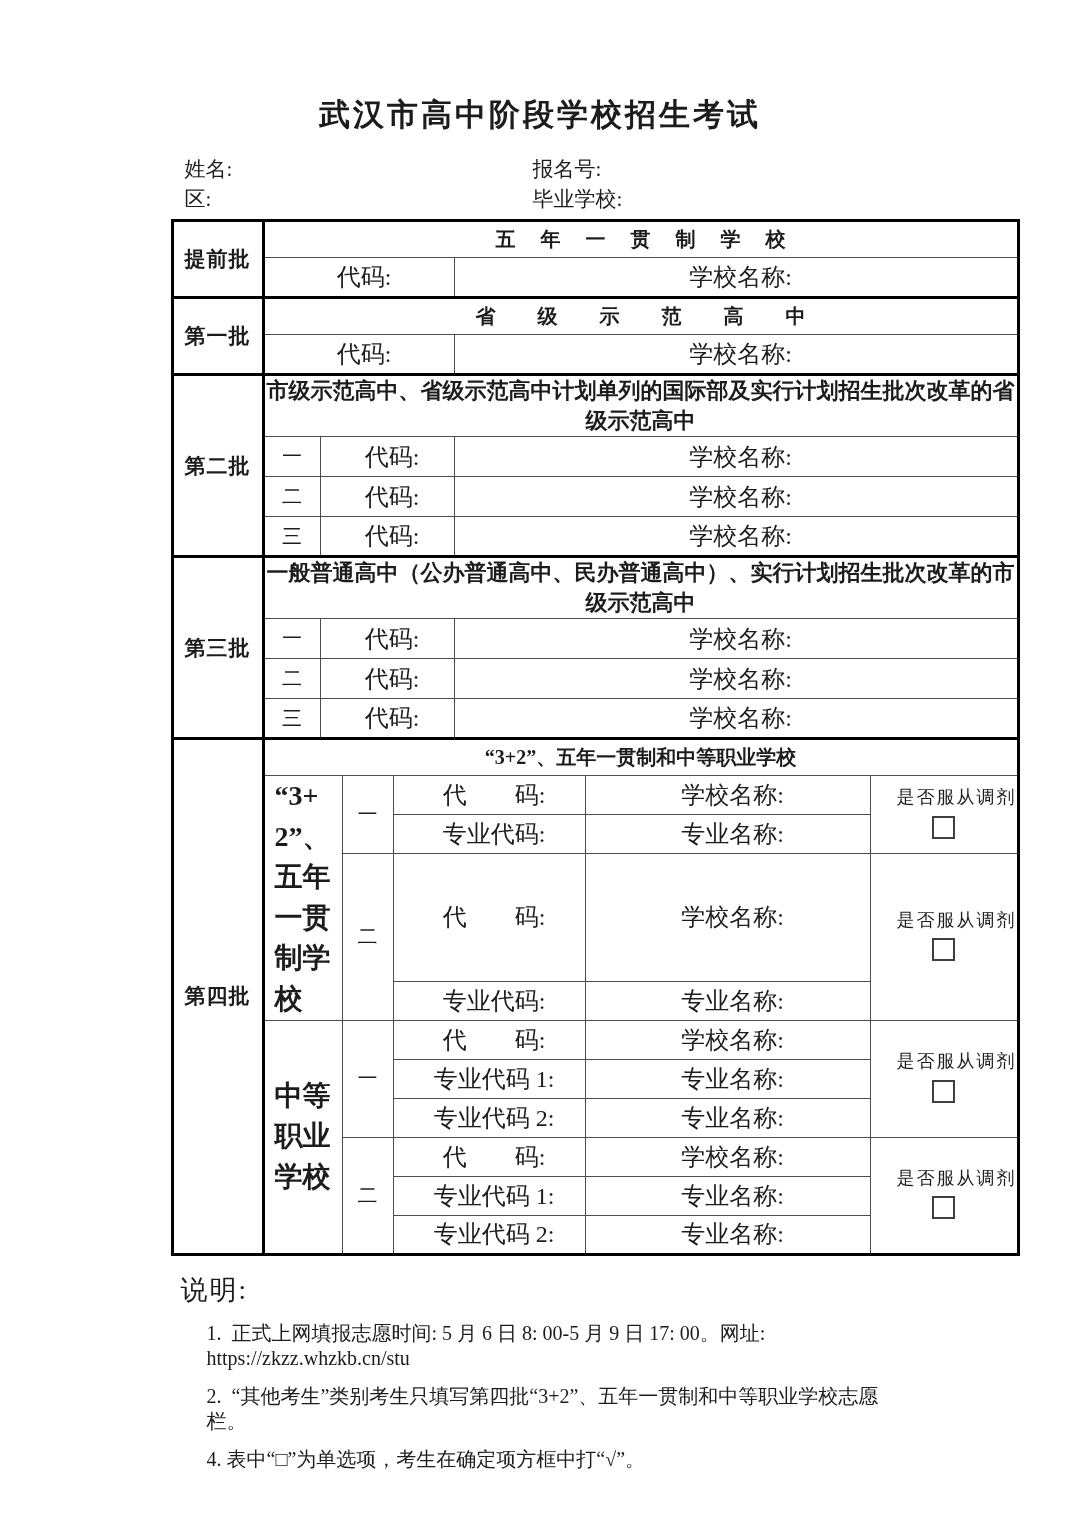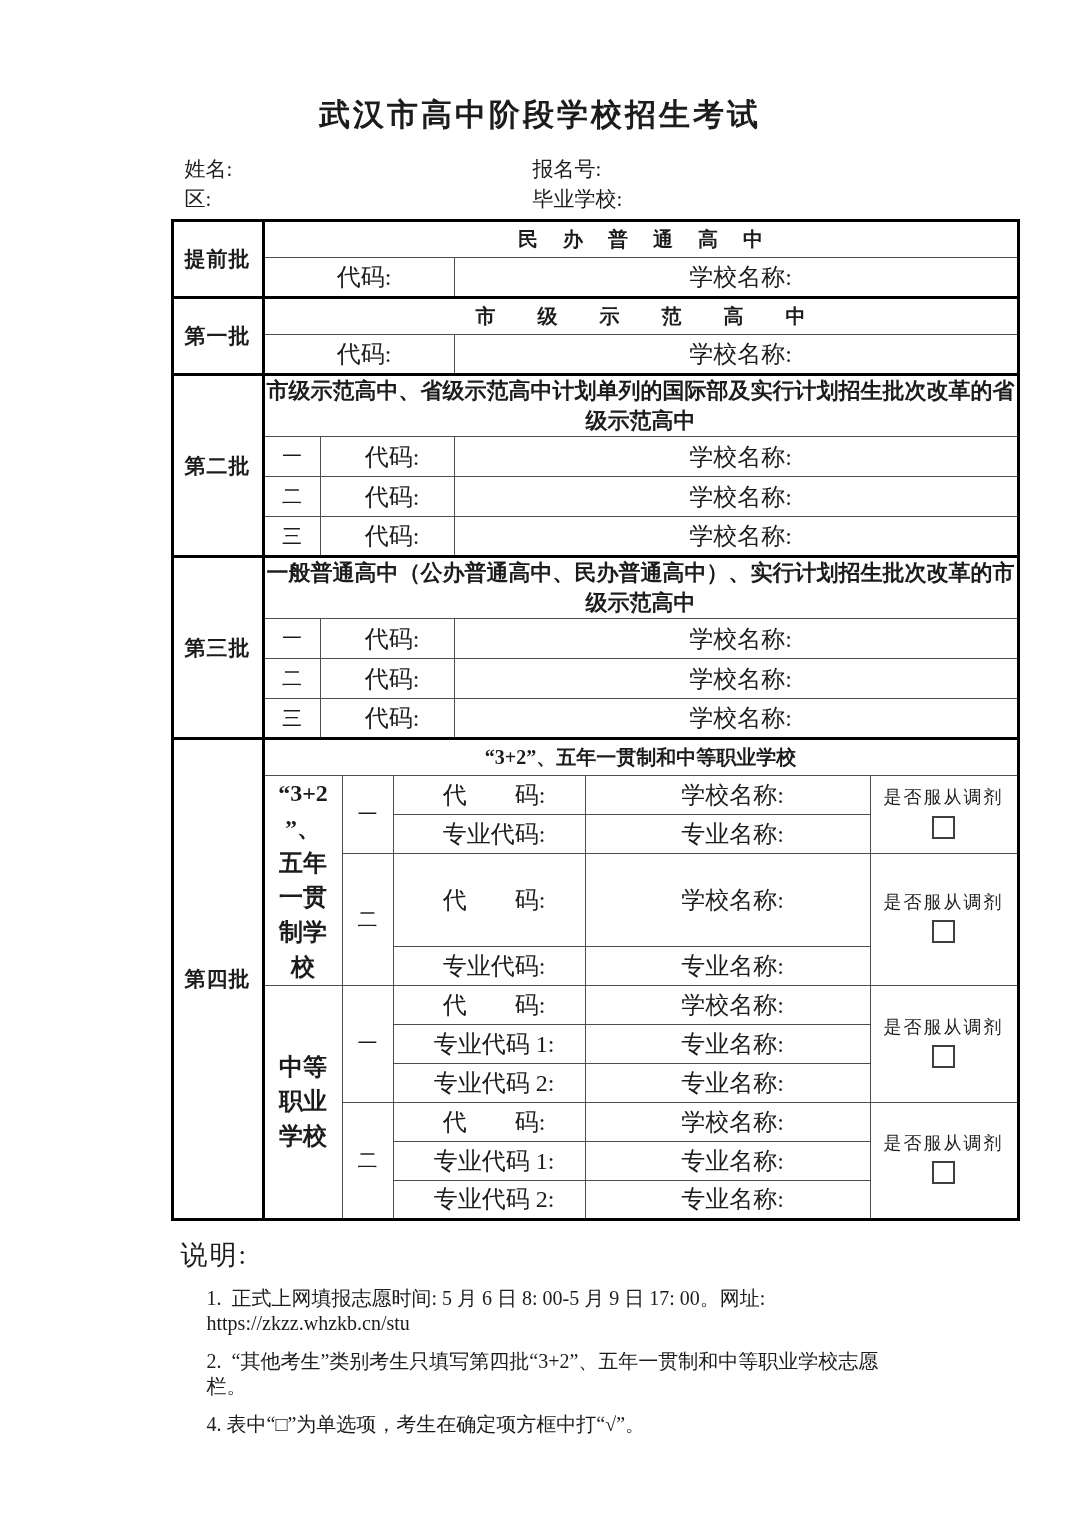--- a/index.html
+++ b/index.html
@@ -27,25 +27,25 @@
     border-right:3px solid #000;font-weight:bold;font-size:21px;
     text-align:center;letter-spacing:1px;
   }
   td.cat{font-weight:bold;font-size:20px;text-align:center;}
   td.cat.sp1{letter-spacing:1.25em;padding-left:1.25em;}
   td.cat.sp2{letter-spacing:2.1em;padding-left:2.1em;}
   td.cat.sm{font-size:22px;letter-spacing:0;}
   td.lbl{font-size:24px;text-align:center;padding-left:10px;}
   td.num{font-size:20px;text-align:center;}
   td.group{
-    font-weight:bold;font-size:24px;text-align:center;
+    font-weight:bold;font-size:28px;text-align:left;
     line-height:1.45;padding:0 10px;overflow-wrap:break-word;font-family:Liberation Serif, serif;
   }
   td.adjust{text-align:center;font-size:18px;}
-  .adjust-label{letter-spacing:2px;line-height:1.4;}
+  .adjust-label{letter-spacing:2px;line-height:1.4;text-align:right;}
   .cbx{display:inline-block;width:19px;height:19px;border:2px solid #3f3f3f;margin-top:5px;}
 
   tr.hc{height:37px;}   
   tr.hd{height:40px;}   
   tr.h4{height:39px;}   
 
   .notes{margin-top:16px;padding-left:10px;}
   .notes-heading{font-size:27px;font-weight:normal;letter-spacing:2px;margin-top:12px;}
   .note{font-size:20px;margin-top:13px;line-height:25px;white-space:pre-wrap;margin-left:26px;}
 </style>
@@ -73,30 +73,30 @@
         <col style="width:51px">
       <col style="width:61px">
         <col style="width:131px">
         <col style="width:285px">
         <col style="width:148px">
     </colgroup>
 
     <tbody>
         <tr class="hc">
       <td class="batch" rowspan="2">提前批</td>
-      <td class="cat sp1" colspan="7">民办普通高中</td>
+      <td class="cat sp1" colspan="7">五年一贯制学校</td>
     </tr>
     <tr class="hd">
       <td class="lbl" colspan="4">代码:</td>
       <td class="lbl" colspan="3">学校名称:</td>
     </tr>
 
     <tr class="hc tb">
       <td class="batch" rowspan="2">第一批</td>
-      <td class="cat sp2" colspan="7">市级示范高中</td>
+      <td class="cat sp2" colspan="7">省级示范高中</td>
     </tr>
     <tr class="hd">
       <td class="lbl" colspan="4">代码:</td>
       <td class="lbl" colspan="3">学校名称:</td>
     </tr>
 
     <tr class="hc tb">
       <td class="batch" rowspan="4">第二批</td>
       <td class="cat sm" colspan="7">市级示范高中、省级示范高中计划单列的国际部及实行计划招生批次改革的省级示范高中</td>
     </tr>

